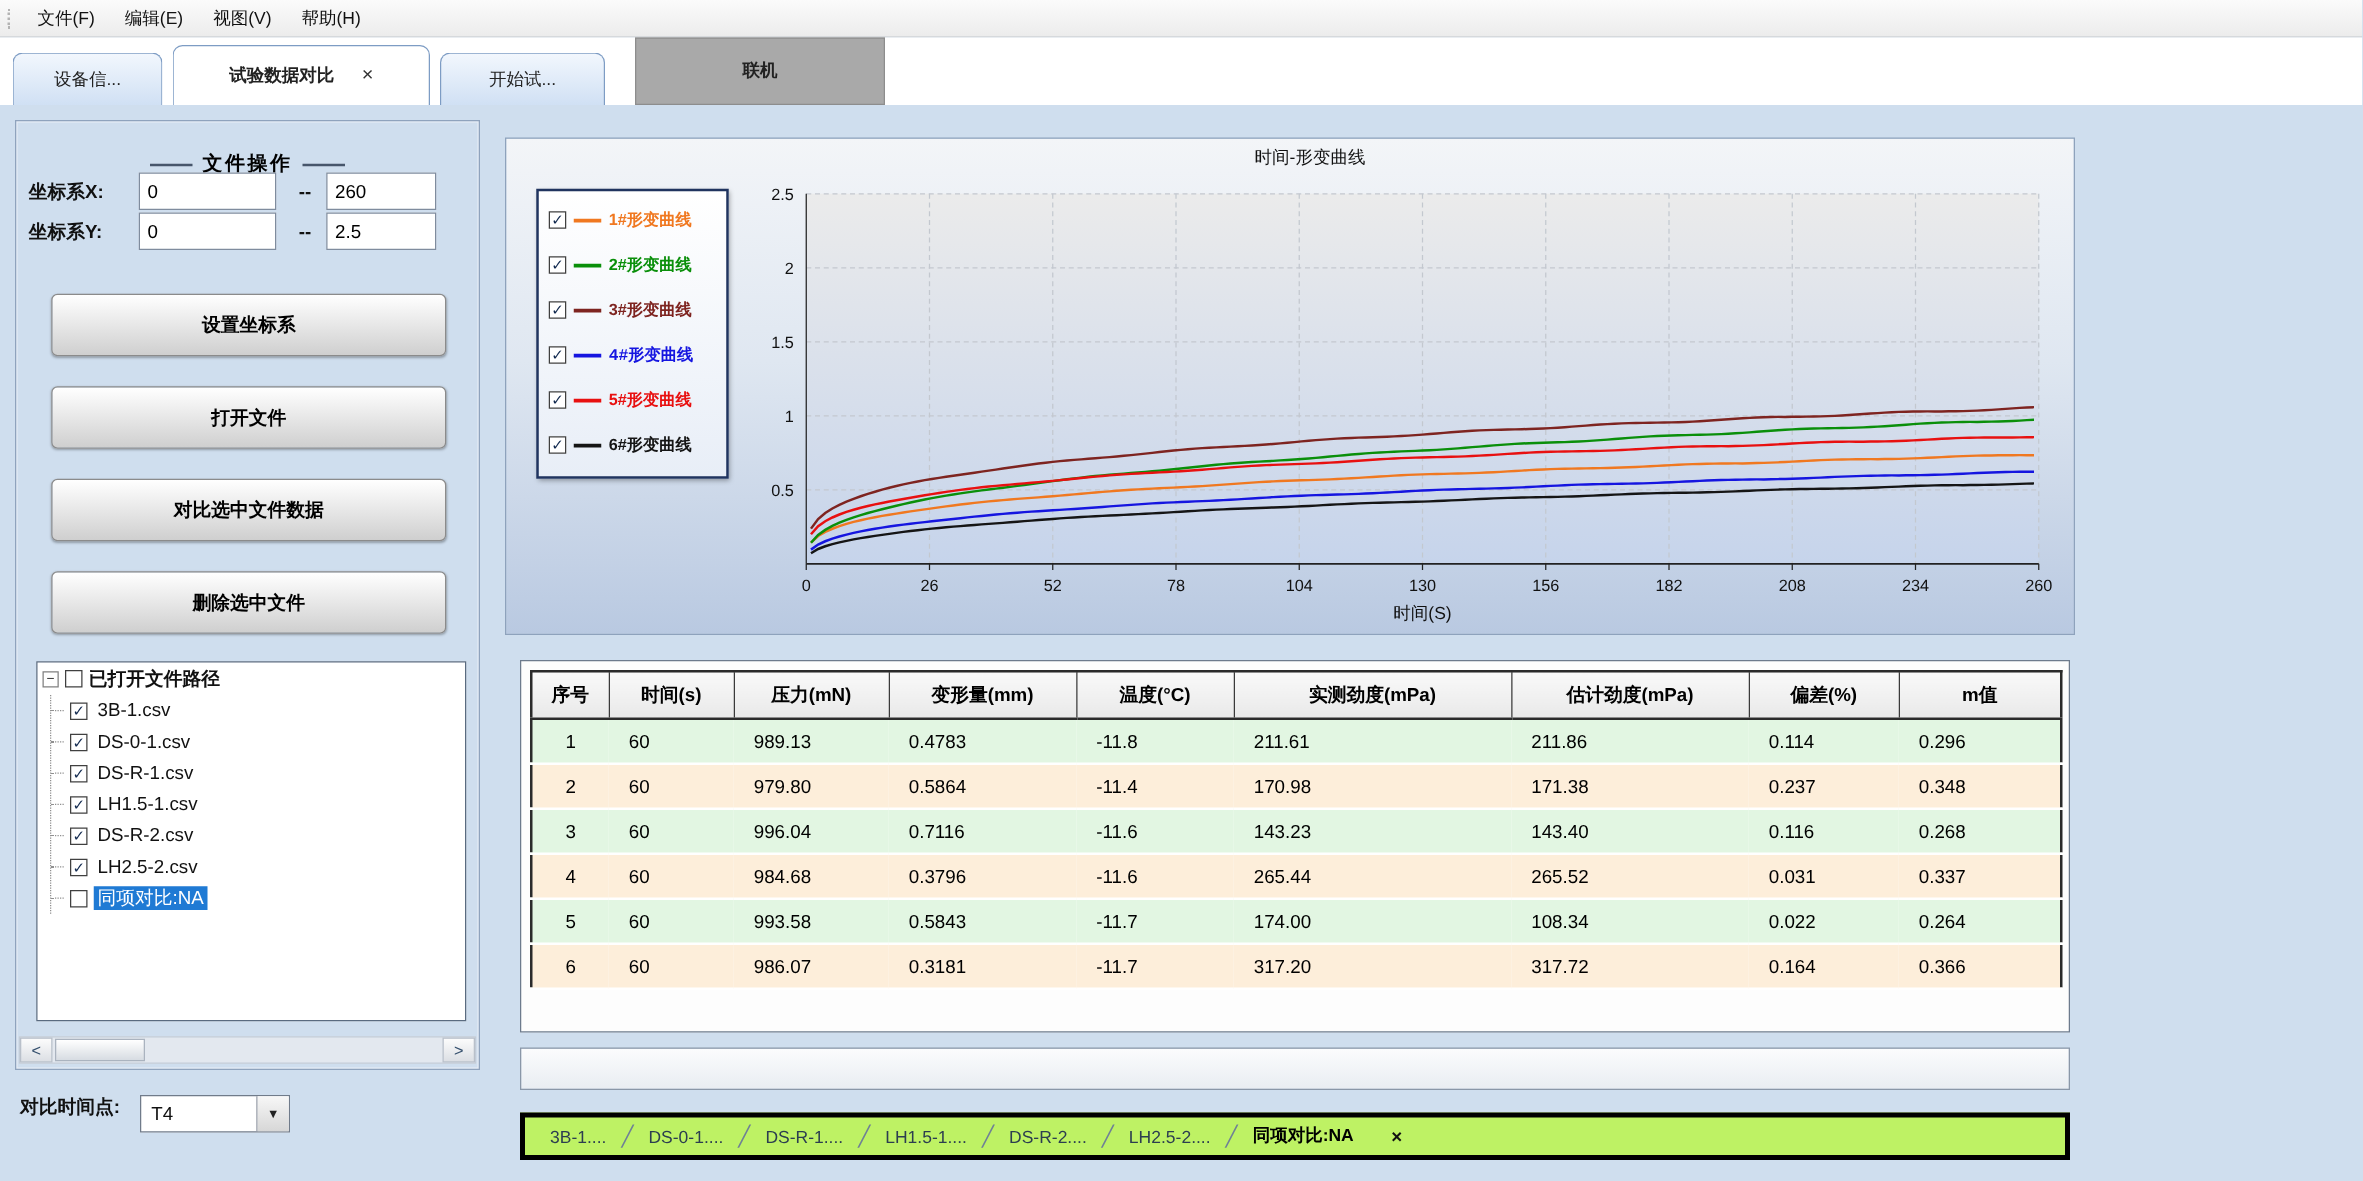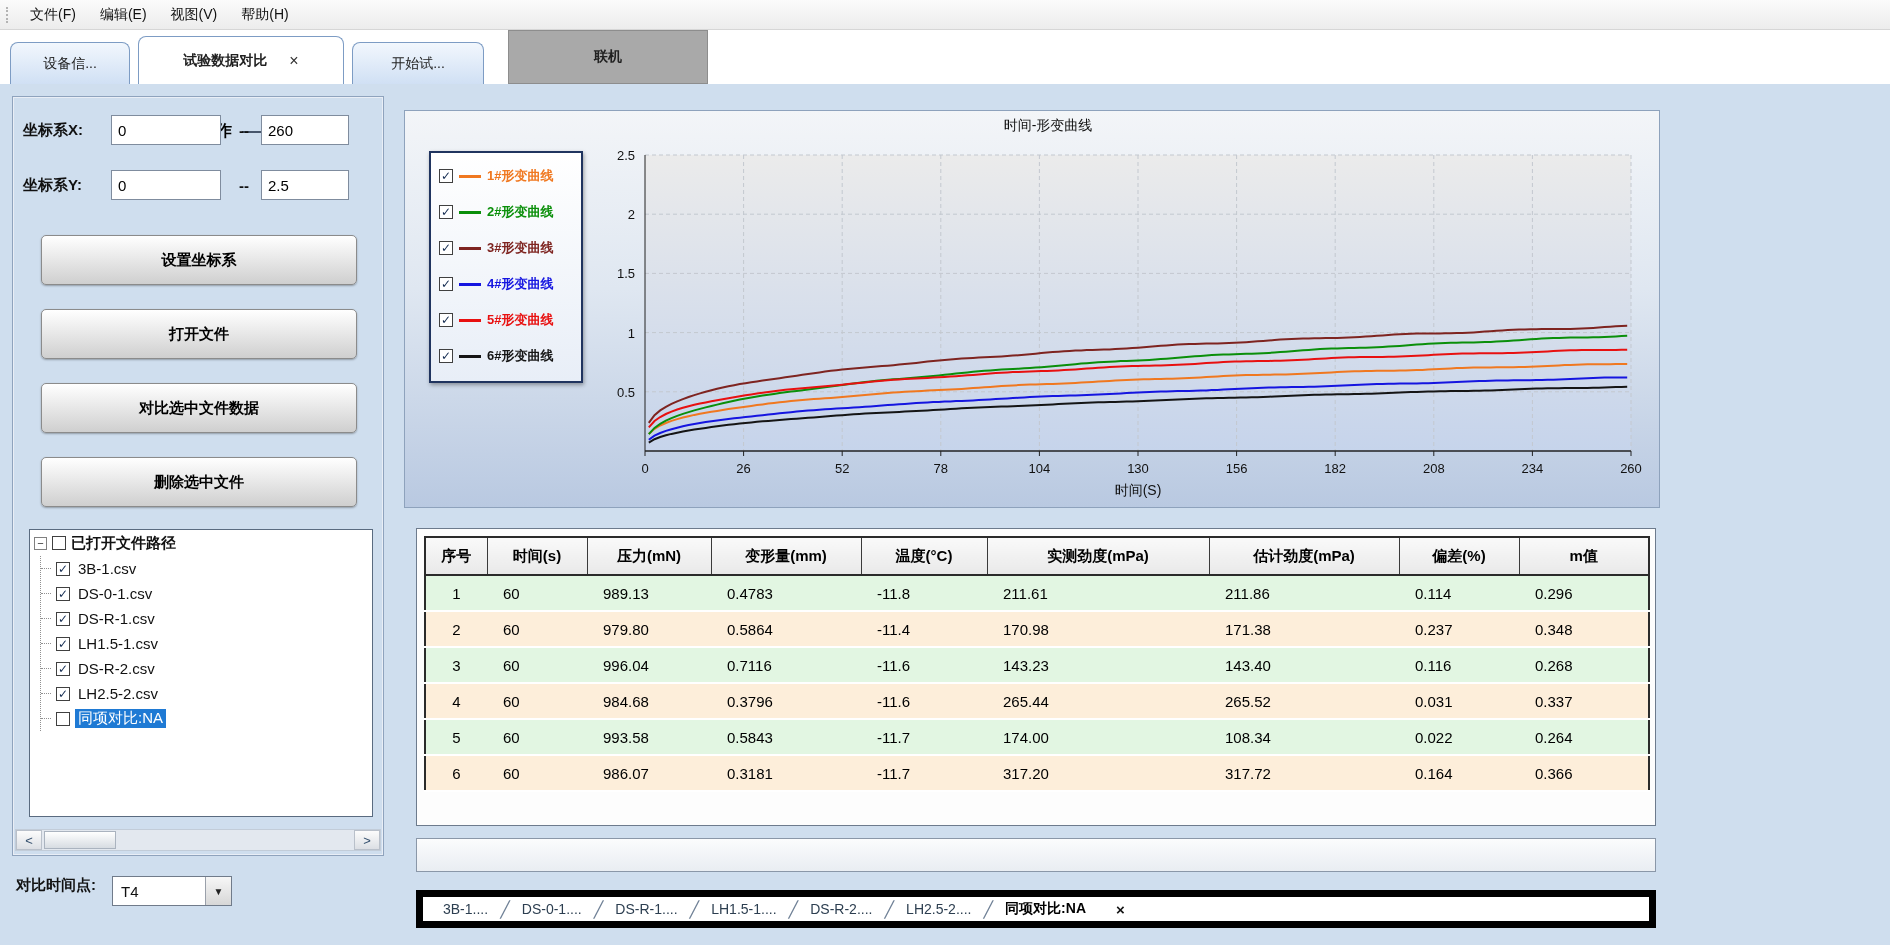--- a/index.html
+++ b/index.html
@@ -72,21 +72,21 @@
   #data-table{border-collapse:collapse;table-layout:fixed;width:1224px;border:2px solid #2b2b2b;background:#fff;}
   #data-table th{height:38px;background:linear-gradient(#f9f9f9,#e9e9e9);border-right:1px solid #3a3a3a;border-bottom:2px solid #2b2b2b;font-size:15px;font-weight:bold;text-align:center;color:#000;}
   #data-table td{height:36px;font-size:15px;padding-left:16px;border-bottom:2px solid #ffffff;color:#000;}
   #data-table td:first-child{text-align:center;padding-left:0;}
   tr.row-a td{background:#e2f6e2;}
   tr.row-b td{background:#fdeeda;}
 
   #statusstrip{position:absolute;left:416px;top:838px;width:1240px;height:34px;border:1px solid #8a97a8;background:linear-gradient(#fbfcfd,#e9edf2);}
 
   
-  #bottom-tabbar{position:absolute;left:416px;top:890px;width:1240px;height:38px;background:#ffffff;border:7px solid #000000;display:flex;align-items:center;padding-left:8px;font-size:14px;}
+  #bottom-tabbar{position:absolute;left:416px;top:890px;width:1240px;height:38px;background:#bef264;border:4px solid #000000;display:flex;align-items:center;padding-left:8px;font-size:14px;}
   .btab{padding:8px 12px;color:#2c3e50;cursor:default;white-space:nowrap;}
   .btab.active{color:#000;font-weight:bold;display:flex;align-items:center;gap:30px;}
   .btab-div{color:#6f8096;font-size:16px;}
   .btab-close{font-size:15px;color:#111;font-weight:bold;}
 </style>
 </head>
 <body>
 
 <div id="app">
 
@@ -115,21 +115,21 @@
       </div>
     </div>
 
   <div id="filepanel">
     <div class="gb-title">
       <span class="gb-line"></span>
       <span class="gb-text">文件操作</span>
       <span class="gb-line"></span>
     </div>
 
-    <div class="coord-row" style="top:17px">
+    <div class="coord-row" style="top:40px">
       <span class="coord-label">坐标系X:</span>
       <input class="coord-input from" value="0" style="">
       <span class="coord-sep">--</span>
       <input class="coord-input to" value="260" style="">
     </div>
 
     <div class="coord-row" style="top:72px">
       <span class="coord-label">坐标系Y:</span>
       <input class="coord-input from" value="0" style="">
       <span class="coord-sep">--</span>
@@ -279,21 +279,21 @@
           <span class="legend-label" style="color: rgb(10, 143, 10);">2#形变曲线</span>
         </div>
         <div class="legend-row">
           <span class="cb">✓</span>
           <span class="legend-line" style="background: rgb(126, 36, 32);"></span>
           <span class="legend-label" style="color: rgb(126, 36, 32);">3#形变曲线</span>
         </div>
         <div class="legend-row">
           <span class="cb">✓</span>
           <span class="legend-line" style="background: rgb(21, 21, 224);"></span>
-          <span class="legend-label" style="color: rgb(21, 21, 224);">4#形变曲线</span>
+          <span class="legend-label" style="color: rgb(21, 21, 224); font-family: Liberation Mono, monospace;">4#形变曲线</span>
         </div>
         <div class="legend-row">
           <span class="cb">✓</span>
           <span class="legend-line" style="background: rgb(232, 16, 16);"></span>
           <span class="legend-label" style="color: rgb(232, 16, 16);">5#形变曲线</span>
         </div>
         <div class="legend-row">
           <span class="cb">✓</span>
           <span class="legend-line" style="background: rgb(21, 21, 21);"></span>
           <span class="legend-label" style="color: rgb(21, 21, 21);">6#形变曲线</span>

